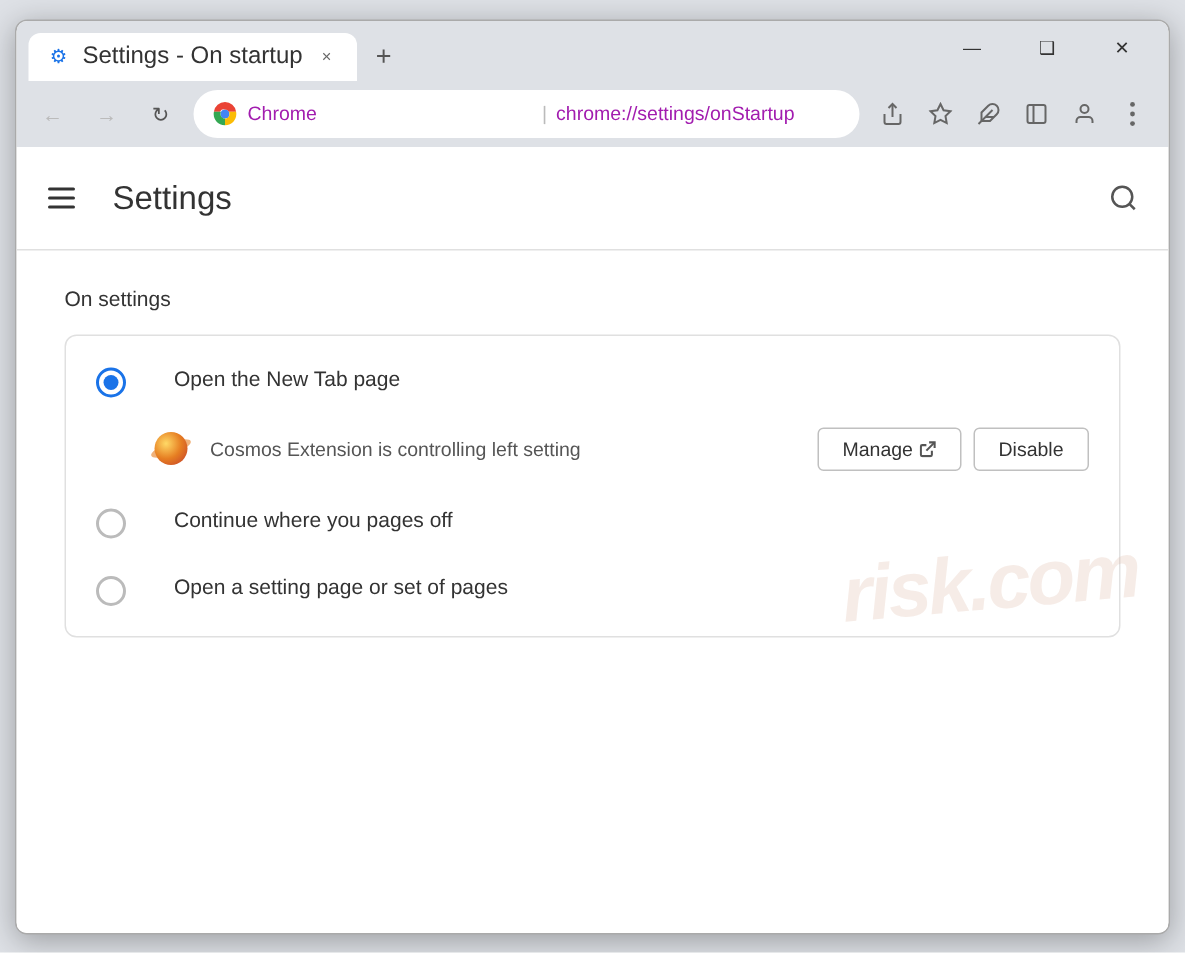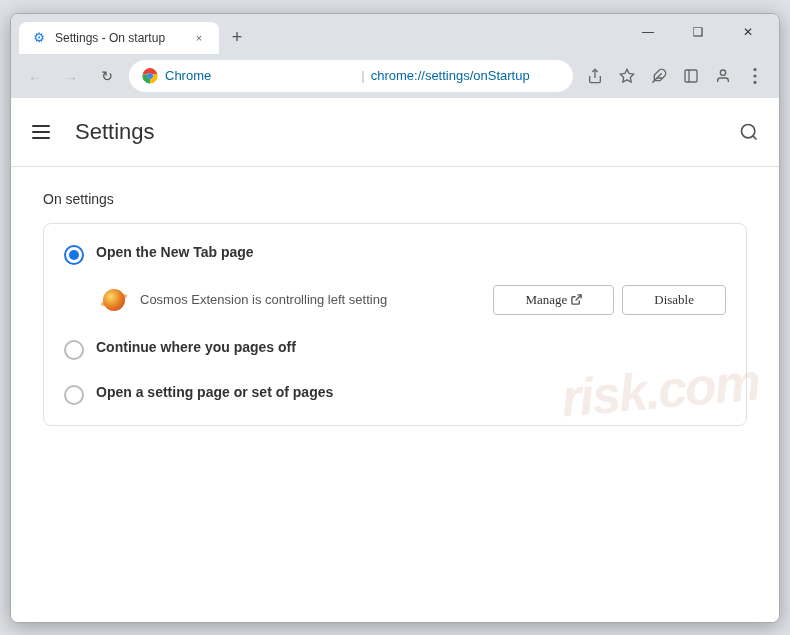--- a/index.html
+++ b/index.html
@@ -60,21 +60,21 @@
       width: 16px;
       height: 16px;
       display: flex;
       align-items: center;
       justify-content: center;
       color: #1a73e8;
       font-size: 13px;
     }
 
     .tab-title {
-      font-size: 12px;
+      font-size: 16px;
       color: #333;
       flex: 1;
       white-space: nowrap;
       overflow: hidden;
       text-overflow: ellipsis;
     }
 
     .tab-close {
       width: 16px;
       height: 16px;
@@ -150,21 +150,21 @@
       border-radius: 20px;
       height: 32px;
       display: flex;
       align-items: center;
       padding: 0 12px;
       gap: 6px;
     }
 
     .address-text {
       font-size: 13px;
-      color: #0369a1;
+      color: #a21caf;
       flex: 1;
     }
 
     .address-actions {
       display: flex;
       align-items: center;
       gap: 4px;
     }
 
     .addr-btn {
@@ -255,23 +255,22 @@
       background: #ffffff;
       border: 1px solid #e0e0e0;
       border-radius: 8px;
       padding: 8px 0;
     }
 
     .radio-option {
       display: flex;
       align-items: flex-start;
       padding: 12px 20px;
-      gap: 12px;
-      cursor: pointer;
-      font-weight: bold;
+      gap: 32px;
+      cursor: pointer;
     }
 
     .radio-circle {
       width: 20px;
       height: 20px;
       border-radius: 50%;
       border: 2px solid #bbb;
       display: flex;
       align-items: center;
       justify-content: center;
@@ -336,31 +335,30 @@
       color: #555;
       flex: 1;
     }
 
     .extension-buttons {
       display: flex;
       gap: 8px;
     }
 
     .ext-btn {
-      padding: 6px 31px;
+      padding: 6px 16px;
       border: 1px solid #c0c0c0;
       border-radius: 4px;
       background: #ffffff;
       font-size: 13px;
       color: #333;
       cursor: pointer;
       display: flex;
       align-items: center;
       gap: 4px;
-      font-family: Liberation Serif, serif;
     }
 
     
     .watermark {
       position: absolute;
       bottom: 30px;
       right: 20px;
       font-size: 52px;
       font-weight: 900;
       color: rgba(220, 180, 160, 0.25);

